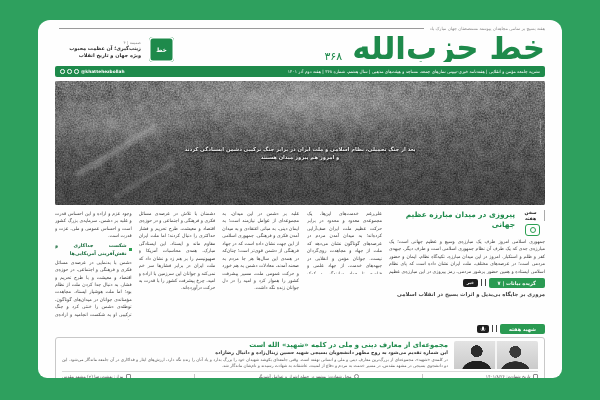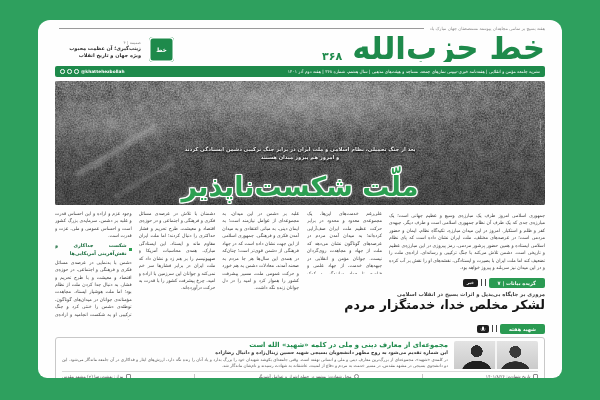--- a/index.html
+++ b/index.html
@@ -17,21 +17,21 @@
   .topline{display:flex;direction:rtl;align-items:center;height:9px;}
   .topline .txt{font-size:4.3px;color:#8a8a8a;white-space:nowrap;}
   .topline .rule{flex:1;border-bottom:0.7px solid #9a9a9a;margin-left:4px;margin-right:6px;height:0;}
   
   .masthead{display:flex;direction:rtl;align-items:center;gap:8px;height:28px;margin-top:2px;}
   .brand{flex:1;display:flex;direction:rtl;align-items:flex-end;overflow:hidden;}
   .brand-title{
     font-size:31px;font-weight:bold;color:#1e8a4b;line-height:0.82;
     letter-spacing:1px;white-space:nowrap;transform:scaleY(1.08);transform-origin:bottom right;
   }
-  .issue-no{font-size:11px;font-weight:bold;color:#1e8a4b;margin-right:10px;line-height:1;}
+  .issue-no{font-size:11px;font-weight:normal;color:#1e8a4b;margin-right:10px;line-height:1;}
   .logo-box{
     width:25px;height:25px;background:#1e8a4b;border-radius:4px;flex:0 0 auto;
     box-shadow:inset 0 0 0 1.5px #fff, inset 0 0 0 3px #1e8a4b;
     display:flex;align-items:center;justify-content:center;color:#fff;font-size:6px;font-weight:bold;
   }
   .supplement{width:86px;flex:0 0 auto;text-align:right;direction:rtl;line-height:1.35;}
   .supp-tag{font-size:4px;color:#8a8a8a;}
   .supp-line{font-size:5px;font-weight:bold;color:#2b2b2b;}
   
   .strip{
@@ -174,43 +174,49 @@
       <rect width="100%" height="100%" filter="url(#grainCoarse)"></rect>
       <rect width="100%" height="100%" filter="url(#grainFine)" opacity="0.75"></rect>
     </svg>
     <div class="hero-shade"></div>
     <div class="streak s1"></div>
     <div class="streak s2"></div>
     <div class="hero-caption">
       <div>بعد از جنگ تحمیلی، نظام اسلامی و ملت ایران در برابر جنگ ترکیبی دشمن ایستادگی کردند</div>
       <div>و امروز هم پیروز میدان هستند</div>
     </div>
-    <div class="hero-headline">ملّت شکست‌ناپذیر</div>
     <div class="photo-credit">تجمع بزرگ بسیجیان</div>
   </div>
 
   <div class="main">
 
     <div class="zone-right">
       <div class="top-row">
         <div class="lead">
+          <div class="lead-head">
+            <div class="lead-label">
+              <div class="ll">سخن</div>
+              <div class="ll">هفته</div>
+              <div class="lead-cam"></div>
+            </div>
+            <div class="lead-headline">پیروزی در میدان مبارزه عظیم جهانی</div>
+          </div>
           <div class="lead-body">جمهوری اسلامی امروز طرف یک مبارزه‌ی وسیع و عظیم جهانی است؛ یک مبارزه‌ی جدی که یک طرف آن نظام جمهوری اسلامی است و طرف دیگر، جبهه‌ی کفر و ظلم و استکبار. امروز در این میدان مبارزه، تکیه‌گاه نظام، ایمان و حضور مردمی است؛ در عرصه‌های مختلف، ملت ایران نشان داده است که پای نظام اسلامی ایستاده و همین حضور پرشور مردمی، رمز پیروزی در این مبارزه‌ی عظیم و تاریخی است. دشمن تلاش می‌کند با جنگ ترکیبی و رسانه‌ای، اراده‌ی ملت را تضعیف کند اما ملت ایران با بصیرت و ایستادگی، نقشه‌های او را نقش بر آب کرده و در این میدان نیز سربلند و پیروز خواهد بود.</div>
         </div>
         <div class="col">علی‌رغم خدمت‌های این‌ها، یک مجموعه‌ی معدود و محدود در برابر حرکت عظیم ملت ایران صف‌آرایی کرده‌اند؛ به میدان آمدن مردم در عرصه‌های گوناگون نشان می‌دهد که ملت از جهاد و مجاهدت روی‌گردان نیست. جوانان مؤمن و انقلابی در جبهه‌های خدمت، از جهاد علمی و فناوری تا جهاد سازندگی و کمک مؤمنانه حضور دارند و همین حضور، آینده‌ی روشن کشور را رقم می‌زند و دشمن را در رسیدن به اهدافش ناکام می‌گذارد.</div>
       </div>
 
       <div class="gozideh">
         <div class="bar-row">
           <span class="pill">گزیده بیانات | ۷</span>
           <span class="tick"></span>
           <span class="tick"></span>
           <span class="dark-tag">خبر</span>
         </div>
         <div class="g-kicker">مروری بر جایگاه بی‌بدیل و اثرات بسیج در انقلاب اسلامی</div>
-        <div class="g-headline">لشکر مخلص خدا، خدمتگزار مردم</div>
       </div>
     </div>
 
     <div class="zone-left">
       <div class="col">غلبه بر دشمن در این میدان، به مجموعه‌ای از عوامل نیازمند است؛ به ایمان دینی، به مبانی اعتقادی و به میدان آمدن فکری و فرهنگی. جمهوری اسلامی از این جهت نشان داده است که در جهاد فرهنگی از دشمن قوی‌تر است؛ چنان‌که در همه‌ی این سال‌ها هر جا مردم به صحنه آمدند، معادلات دشمن به هم خورد و حرکت عمومی ملت، مسیر پیشرفت کشور را هموار کرد و امید را در دل جوانان زنده نگه داشت.</div>
       <div class="col">دشمنان با تلاش در عرصه‌ی مسائل فکری و فرهنگی و اجتماعی و در حوزه‌ی اقتصاد و معیشت، طرح تحریم و فشار حداکثری را دنبال کردند؛ اما ملت ایران مقاوم ماند و ایستاد. این ایستادگی مبارک، همه‌ی محاسبات آمریکا و صهیونیسم را بر هم زد و نشان داد که ملت ایران در برابر فشارها سر خم نمی‌کند و جوانان این سرزمین با اراده و امید، چرخ پیشرفت کشور را با قدرت به حرکت درآورده‌اند.</div>
       <div class="col">
         <span>وجود عزم و اراده و این احساس قدرت و غلبه بر دشمن، سرمایه‌ی بزرگ کشور است و احساس عمومی و ملی، عزت و قدرت است.</span>
         <div class="subhead">
           <span class="sq"></span>

